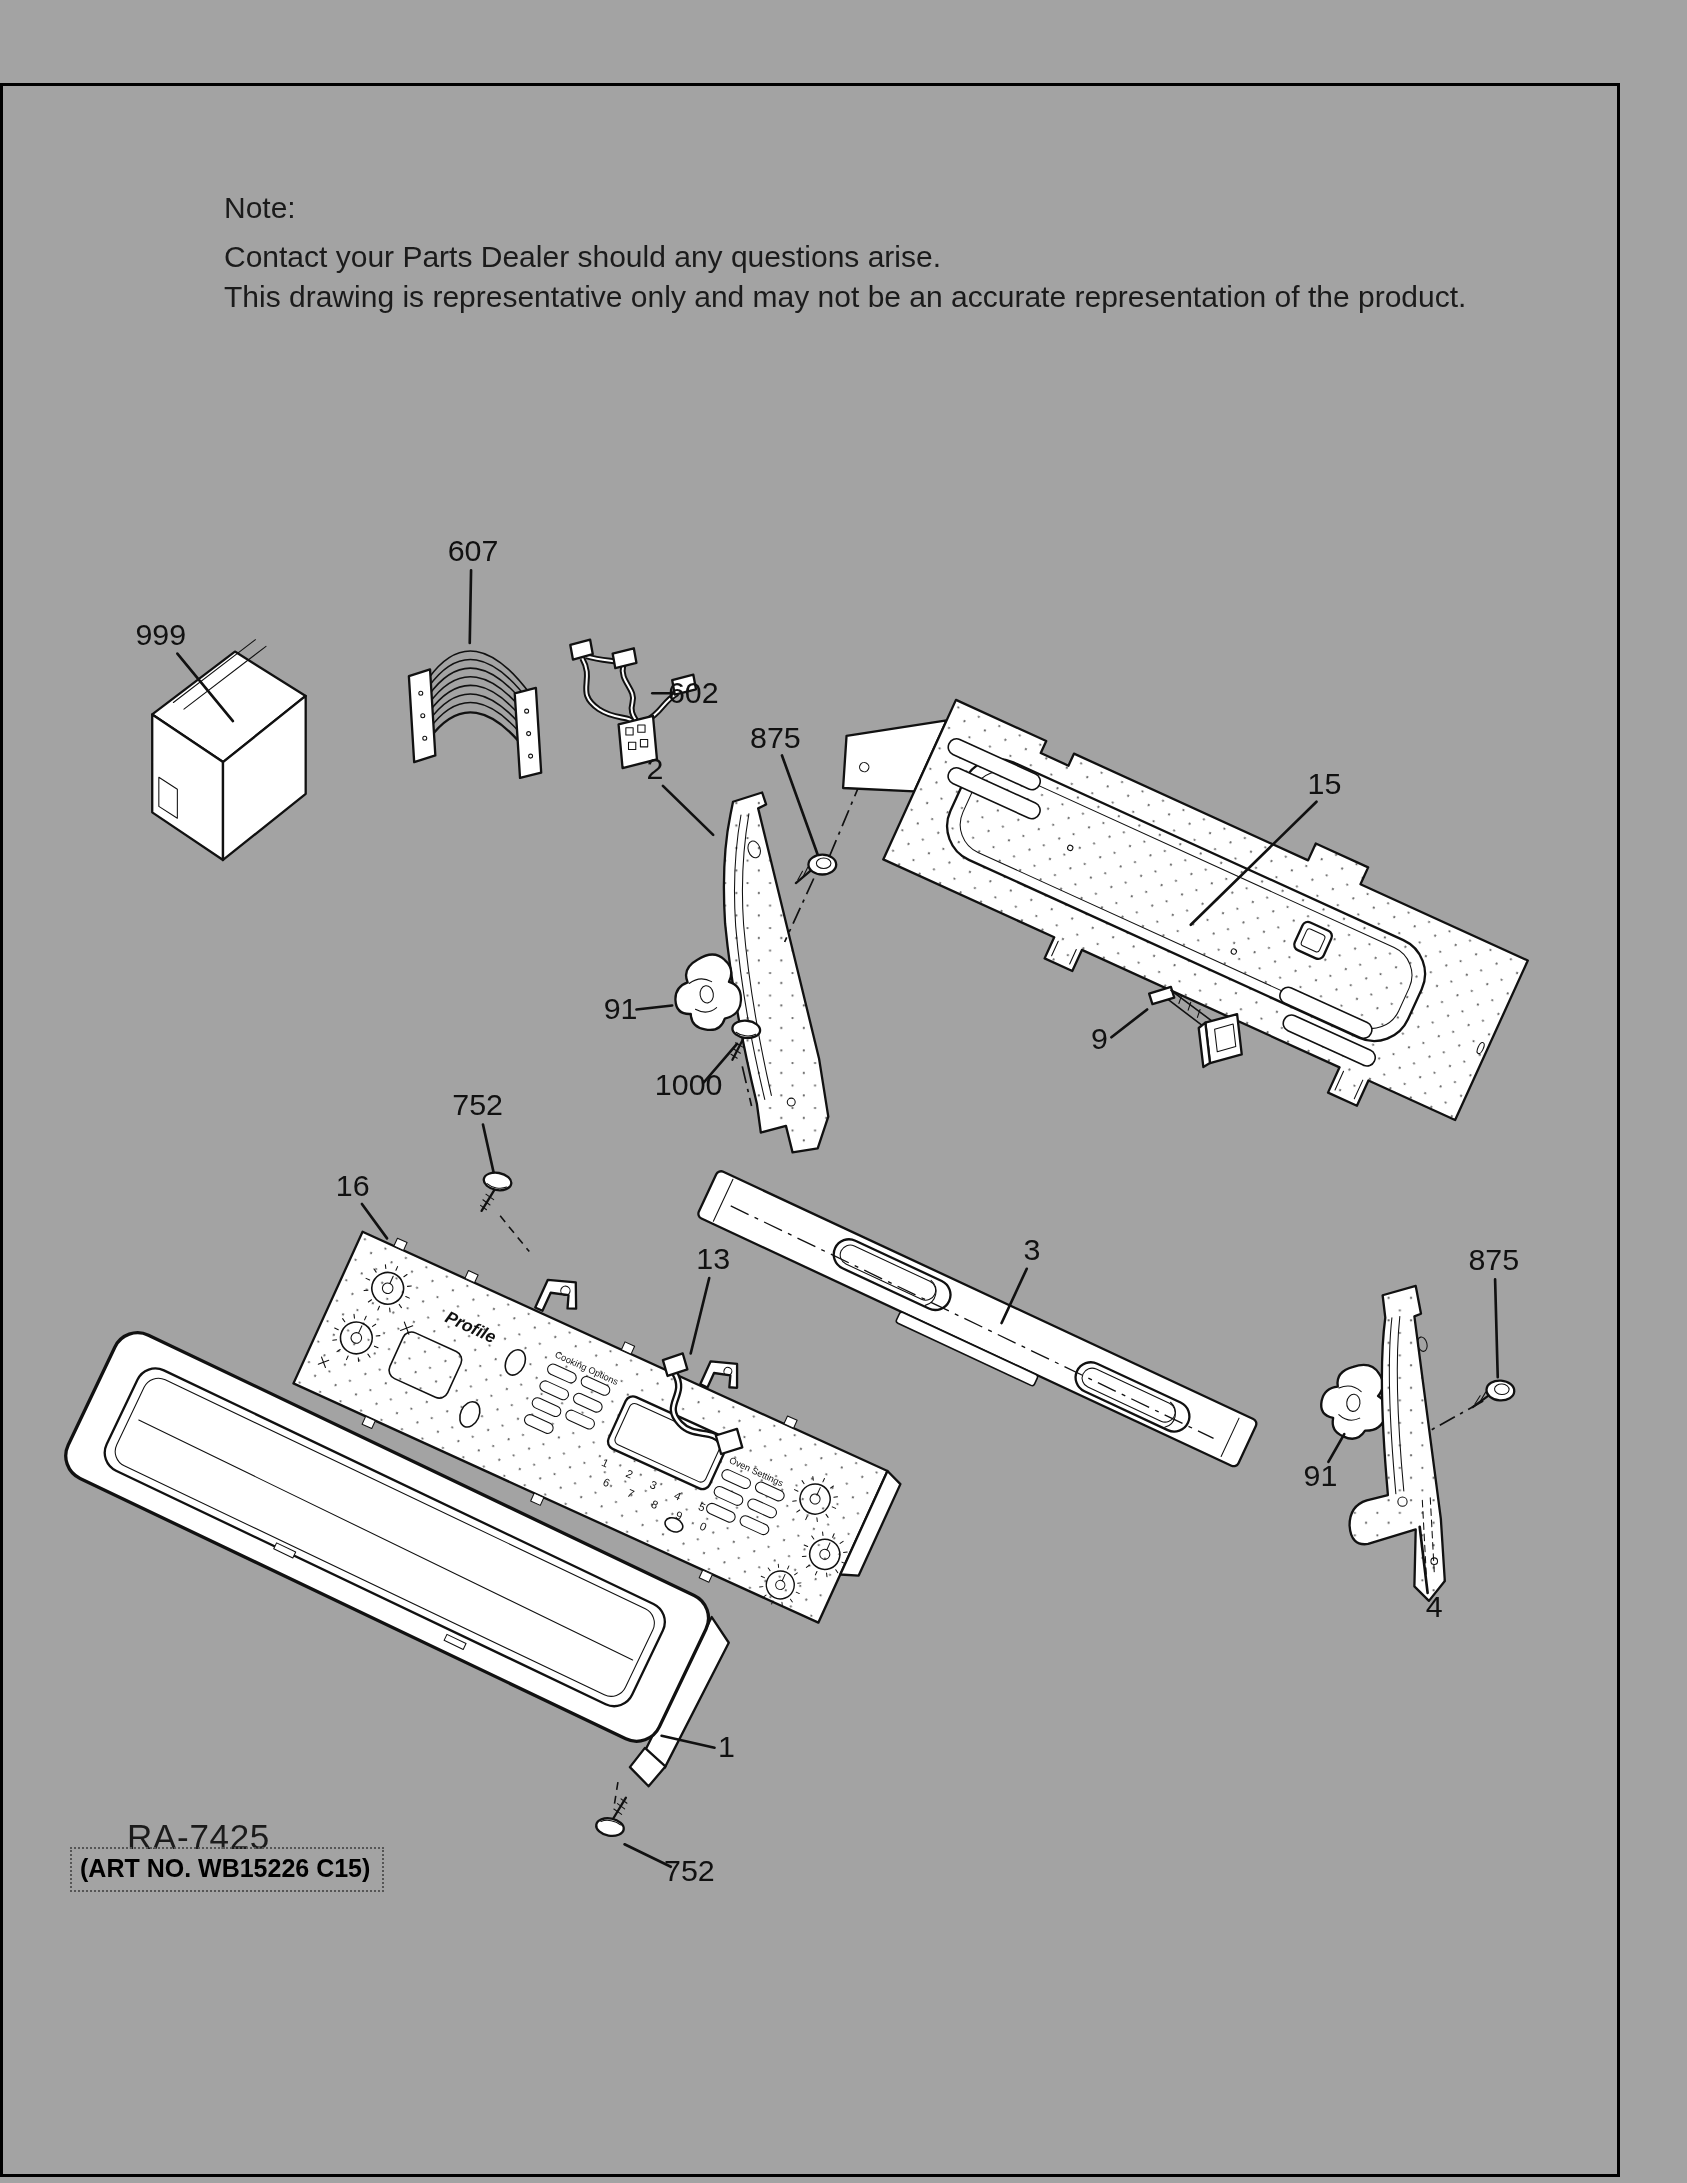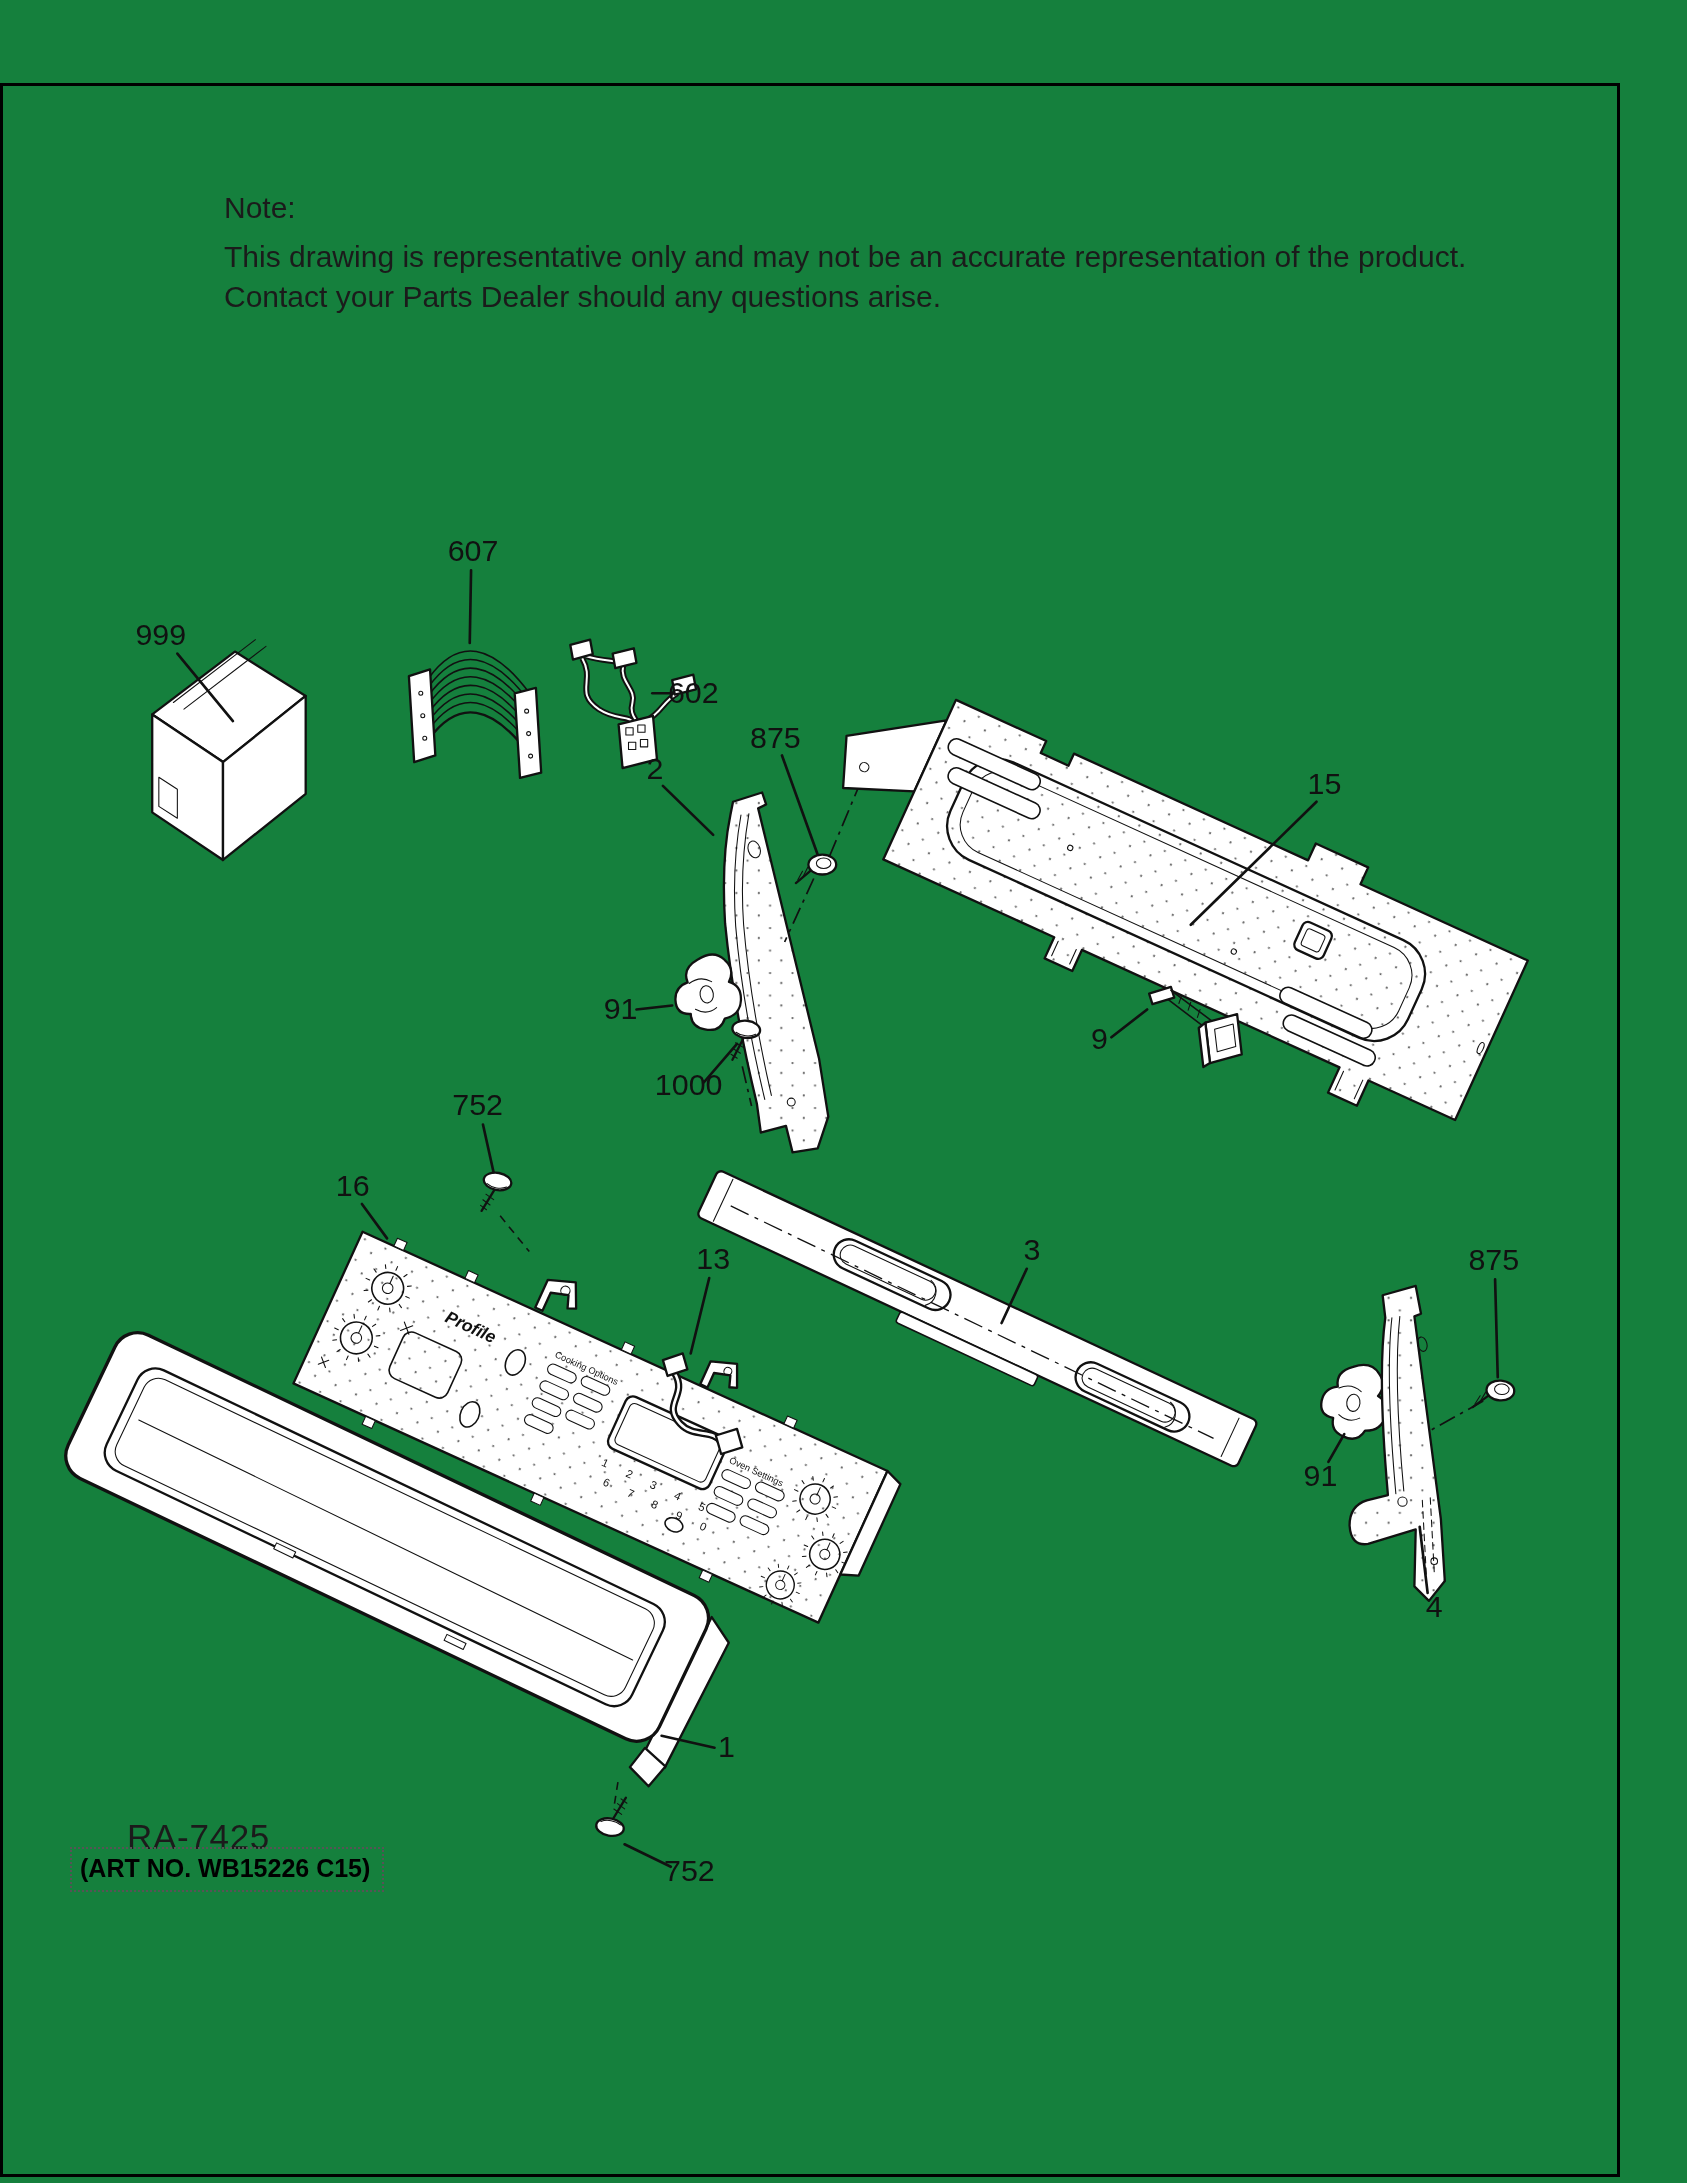--- a/index.html
+++ b/index.html
@@ -1,17 +1,17 @@
 <!DOCTYPE html>
 <html style="font-size:10.6px"><head>
 <meta charset="utf-8">
 <style>
   html,body{margin:0;padding:0;background:#e8e8e8;}
   .page{
-    position:relative;width:1687px;height:2183px;background:#15803d;
+    position:relative;width:1687px;height:2183px;background:#a3a3a3;
     font-family:"Liberation Sans",sans-serif;color:#111;overflow:hidden;margin:0 auto;
   }
   .frame{
     position:absolute;left:0px;top:83px;width:1620px;height:2094px;
     border:3.3px solid #000;box-sizing:border-box;background:transparent;
   }
   .note{position:absolute;left:224px;top:188px;font-size:30px;line-height:40px;color:#1b1b1b;}
   .note .nt{margin-bottom:9.3px;}
   .diagram{position:absolute;left:0;top:0;}
   .ra{position:absolute;left:127px;top:1817px;font-size:35px;letter-spacing:0.7px;color:#1b1b1b;}
@@ -36,22 +36,22 @@
 </style>
 </head>
 <body>
 
 <div class="page">
 
   <div class="frame"></div>
 
   <div class="note">
     <div class="nt">Note:</div>
+    <div>Contact your Parts Dealer should any questions arise.</div>
     <div>This drawing is representative only and may not be an accurate representation of the product.</div>
-    <div>Contact your Parts Dealer should any questions arise.</div>
   </div>
 
   <svg class="diagram" width="1687" height="2183" viewBox="0 0 2550 3300">
     <defs>
       <pattern id="dotpat" width="34" height="34" patternUnits="userSpaceOnUse">
         <rect width="34" height="34" fill="#ffffff"></rect>
         <circle cx="8" cy="9" r="1.7" fill="#666"></circle>
         <circle cx="25" cy="24" r="1.7" fill="#666"></circle>
       </pattern>
 

